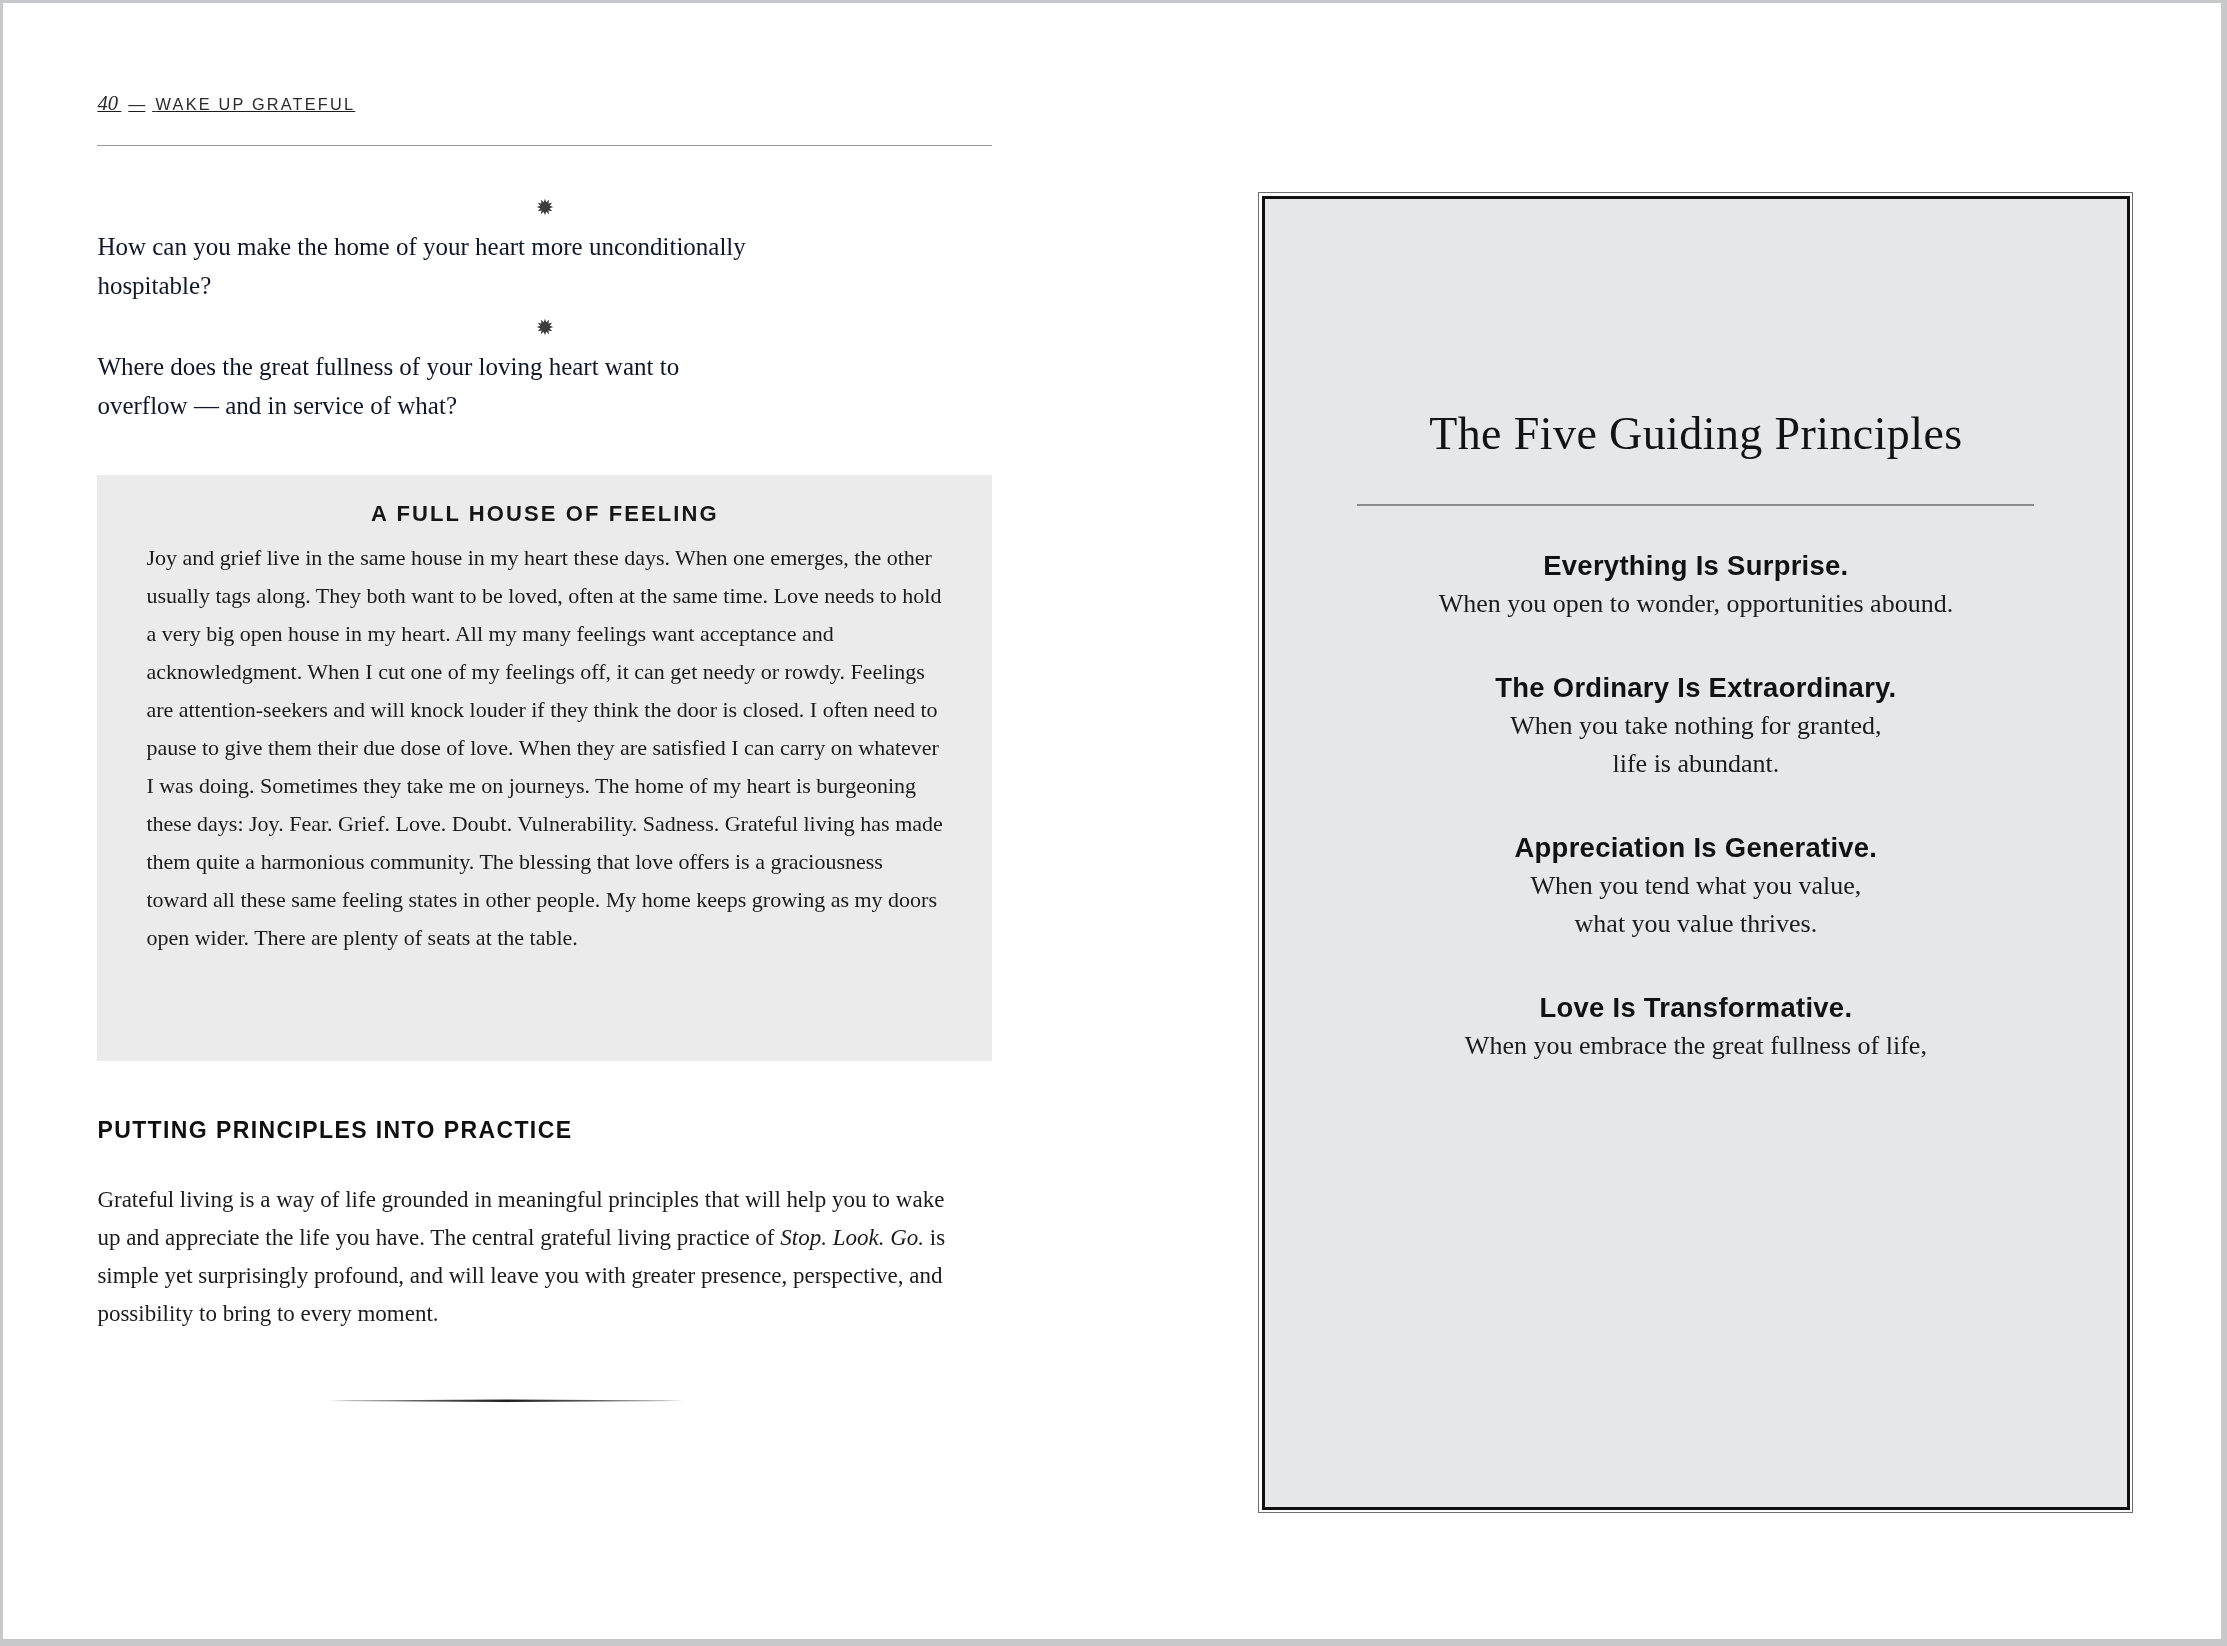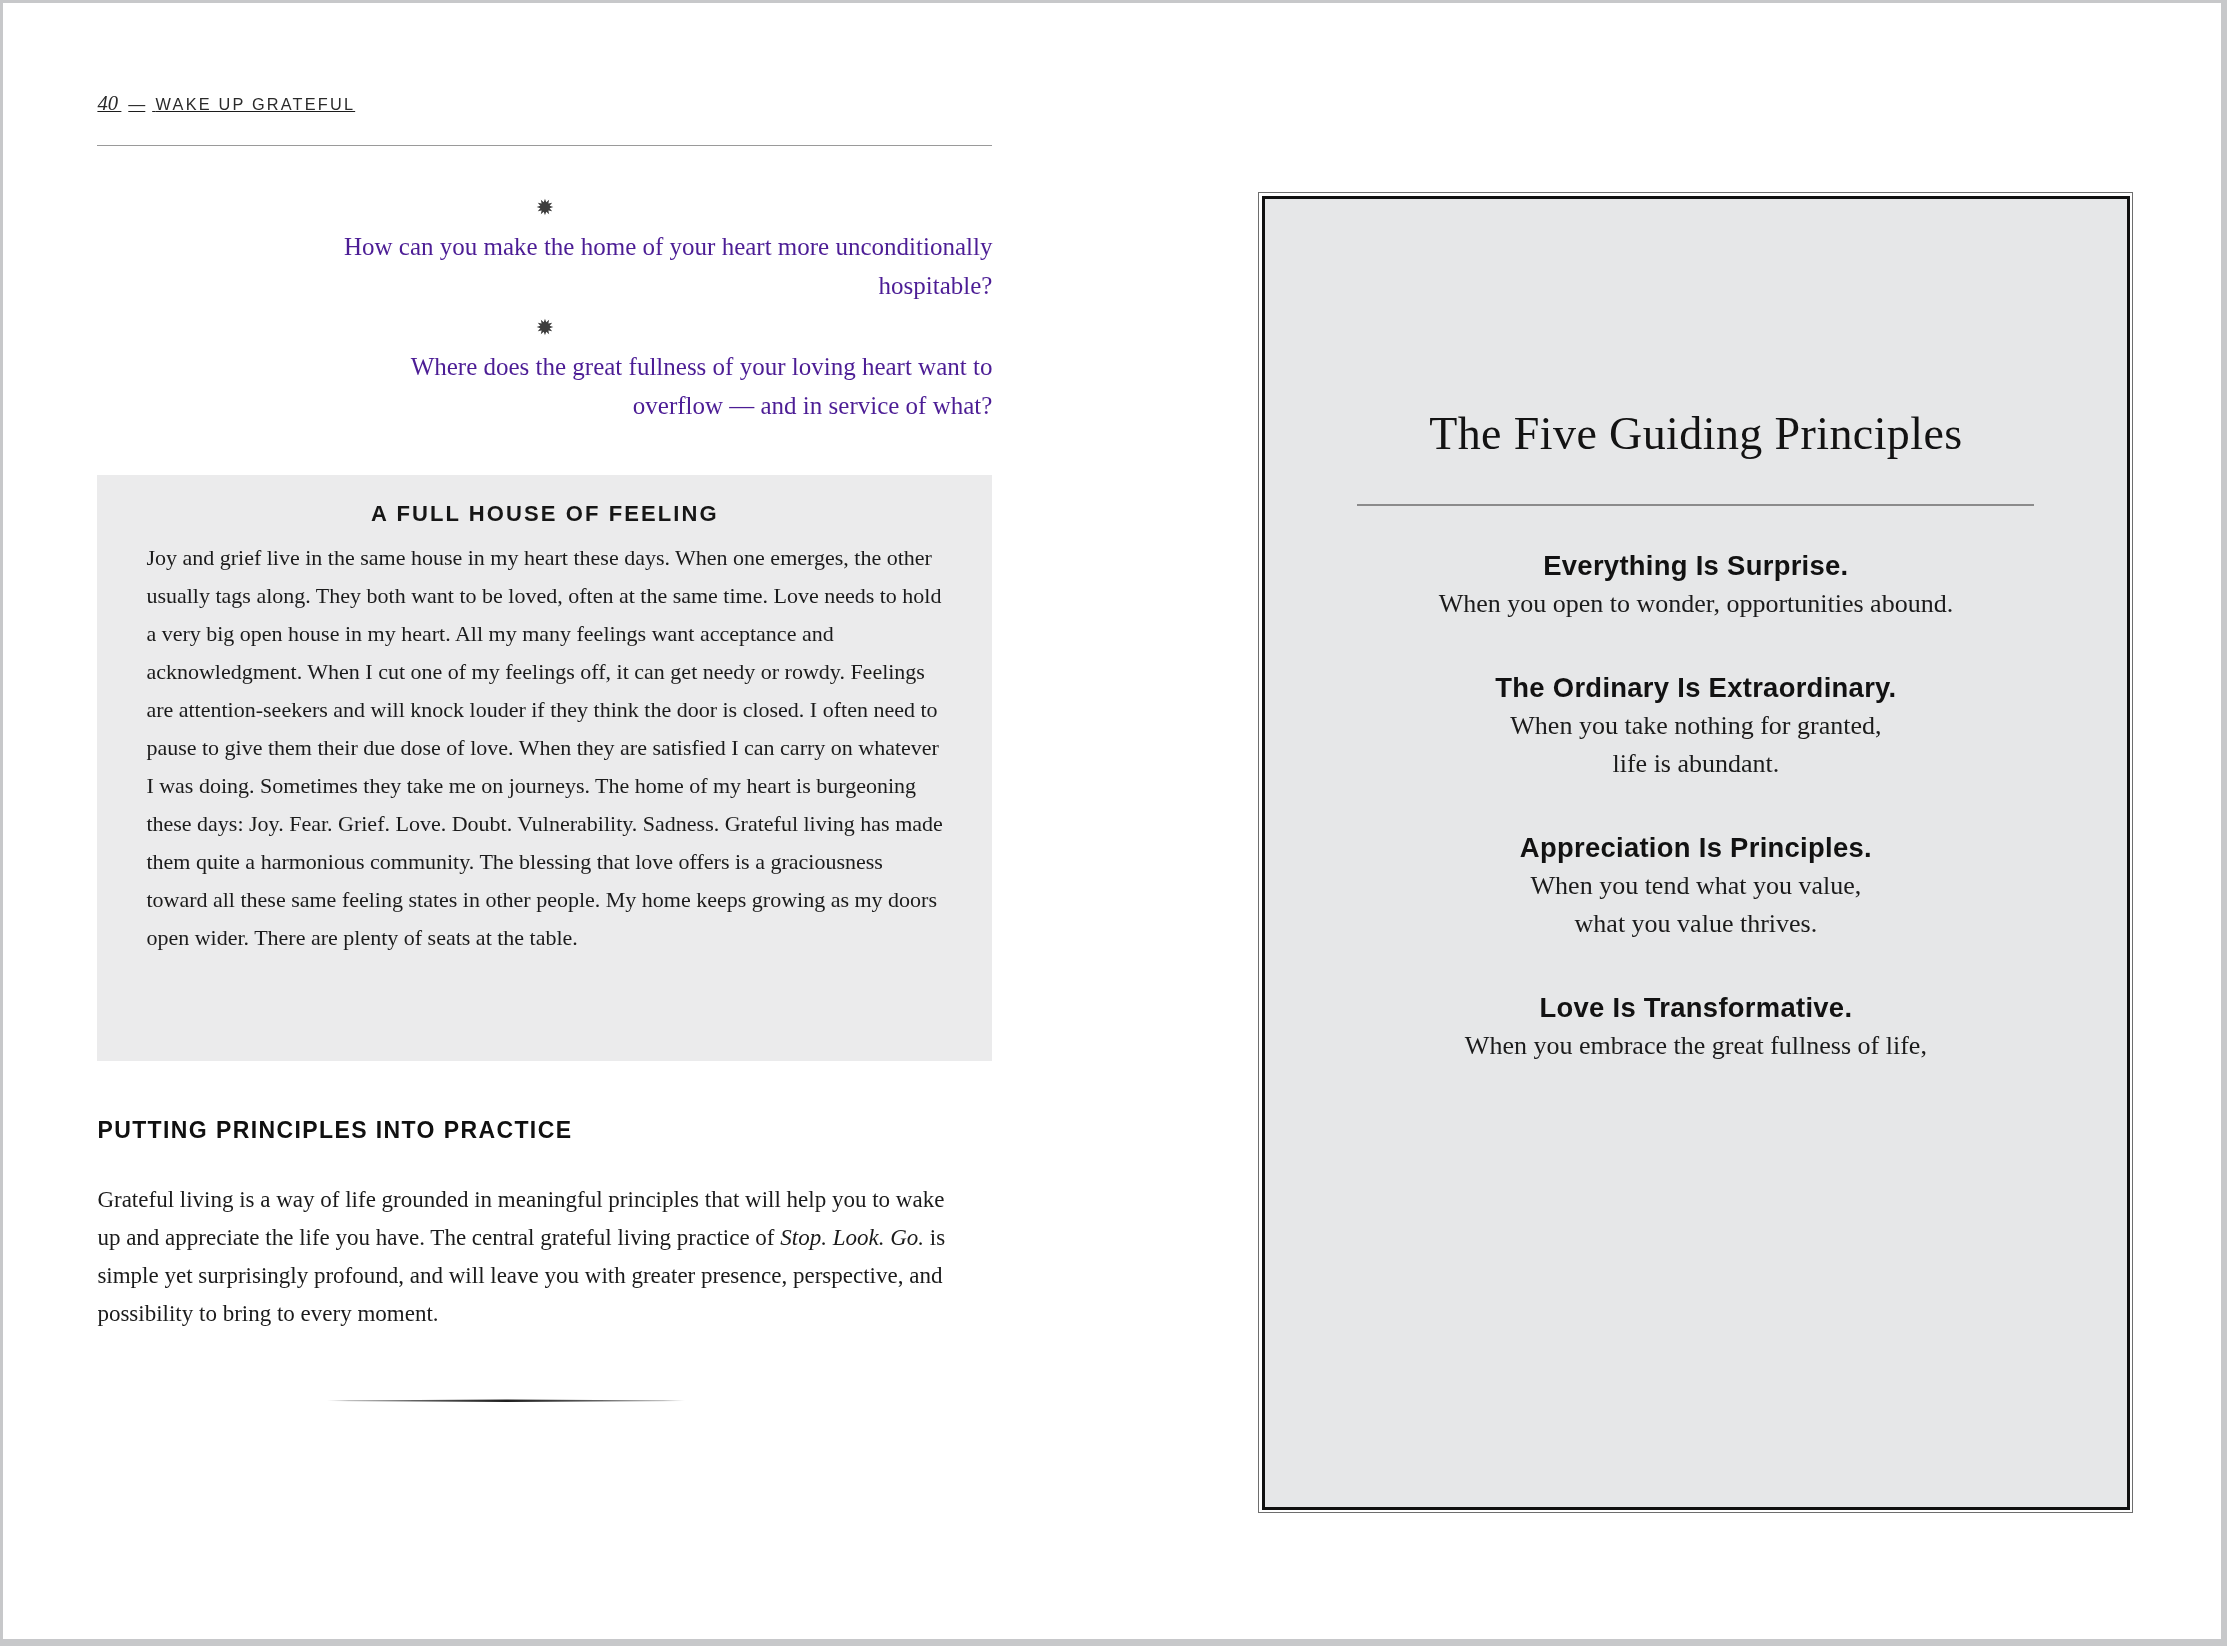--- a/index.html
+++ b/index.html
@@ -41,23 +41,23 @@
   }
   .ornament {
     position: absolute; left: 94px; width: 895px;
     text-align: center; font: 22px "DejaVu Sans", sans-serif;
     color: #3d3d3d; line-height: 22px;
   }
   .ornament-1 { top: 194px; }
   .ornament-2 { top: 314px; }
   .question {
     position: absolute; left: 94px; width: 895px;
-    text-align: right;
+    text-align: left;
     font: 25px/39px "Liberation Serif", serif;
-    color: #4c1d95;
+    color: #0f172a;
   }
   .question-1 { top: 224px; }
   .question-2 { top: 344px; }
 
   .feature-box {
     position: absolute; left: 94px; top: 472px; width: 895px; height: 586px;
     background: #ebebec; box-sizing: border-box;
     padding: 26px 49px 0 49px;
   }
   .feature-box .box-heading {
@@ -180,21 +180,21 @@
             <div class="principle-line">When you open to wonder, opportunities abound.</div>
           </div>
 
           <div class="principle">
             <div class="principle-heading">The Ordinary Is Extraordinary.</div>
             <div class="principle-line">When you take nothing for granted,</div>
             <div class="principle-line">life is abundant.</div>
           </div>
 
           <div class="principle">
-            <div class="principle-heading">Appreciation Is Principles.</div>
+            <div class="principle-heading">Appreciation Is Generative.</div>
             <div class="principle-line">When you tend what you value,</div>
             <div class="principle-line">what you value thrives.</div>
           </div>
 
           <div class="principle">
             <div class="principle-heading">Love Is Transformative.</div>
             <div class="principle-line">When you embrace the great fullness of life,</div>
           </div>
 
         </div>

